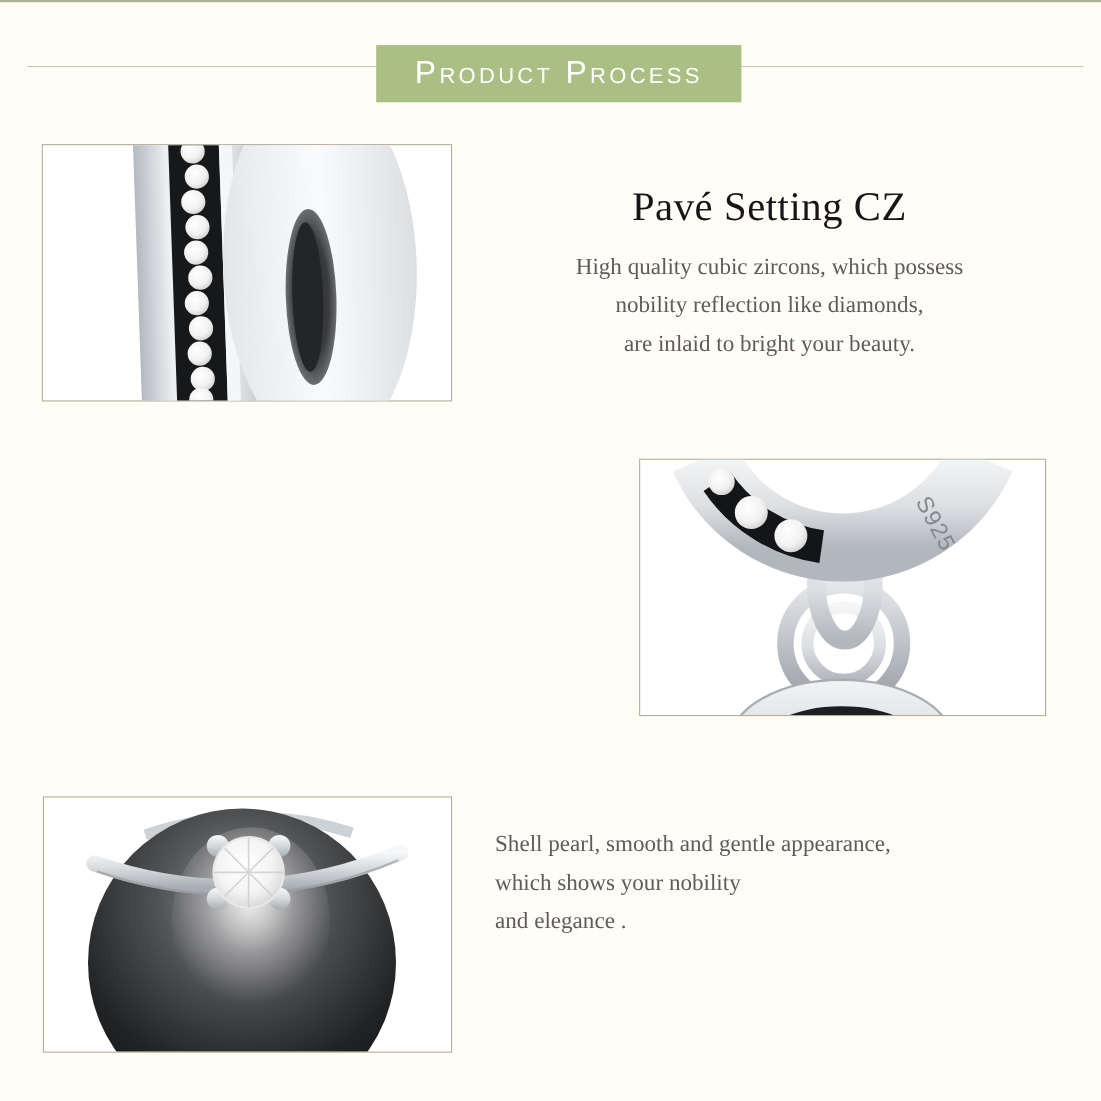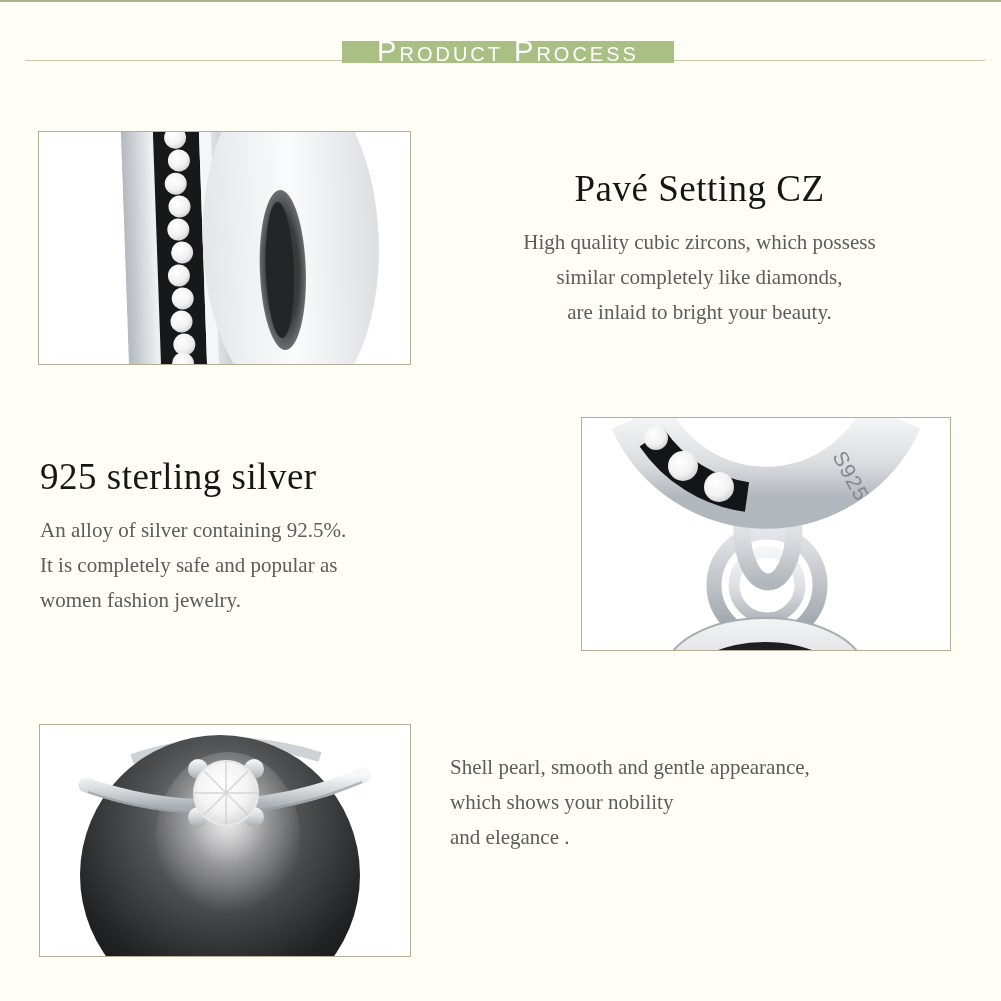--- a/index.html
+++ b/index.html
@@ -4,21 +4,21 @@
 <style>
   html,body { margin:0; padding:0; }
   .page {
     position:relative; width:1001px; height:1001px;
     background:#fffdf5; overflow:hidden;
     font-family:"Liberation Serif", serif;
   }
   .top-border { position:absolute; top:0; left:0; width:100%; height:2px; }
   .header-rule { position:absolute; top:60px; left:25px; width:960px; height:1px; }
   .header-band {
-    position:absolute; left:342px; top:41px; width:332px; height:22px;
+    position:absolute; left:342px; top:41px; width:332px; height:52px;
     display:flex; align-items:center; justify-content:center;
   }
   .header-title {
     font-family:"Liberation Sans", sans-serif;
     font-variant:small-caps;
     font-size:29px; letter-spacing:3px; line-height:1;
     padding-bottom:2px;
   }
   .figure {
     position:absolute; background:#ffffff; border:1px solid #b3ae95;
@@ -106,30 +106,24 @@
         <ellipse cx="252" cy="112" rx="88" ry="168" fill="url(#g1-face)"></ellipse>
         <ellipse cx="243" cy="140" rx="23" ry="80" fill="url(#g1-hole)"></ellipse>
         <ellipse cx="240" cy="140" rx="14" ry="68" fill="#242527"></ellipse>
       </g>
     </svg>
   </div>
 
   <div class="textblock tb1">
     <h2 class="section-heading">Pavé Setting CZ</h2>
     <div class="body-line">High quality cubic zircons, which possess</div>
-    <div class="body-line">similar completely like diamonds,</div>
+    <div class="body-line">nobility reflection like diamonds,</div>
     <div class="body-line">are inlaid to bright your beauty.</div>
   </div>
 
-  <div class="textblock tb2">
-    <h2 class="section-heading">925 sterling silver</h2>
-    <div class="body-line">An alloy of silver containing 92.5%.</div>
-    <div class="body-line">It is completely safe and popular as</div>
-    <div class="body-line">women fashion jewelry.</div>
-  </div>
 
   <div class="figure fig2">
     <svg viewBox="0 0 368 232" preserveAspectRatio="none">
       <defs>
         <linearGradient id="g2-silver" x1="0" y1="0" x2="0" y2="1">
           <stop offset="0" stop-color="#f4f5f6"></stop>
           <stop offset="0.55" stop-color="#dcdfe2"></stop>
           <stop offset="1" stop-color="#b2b7bd"></stop>
         </linearGradient>
         <linearGradient id="g2-silver2" x1="0" y1="0" x2="0" y2="1">

